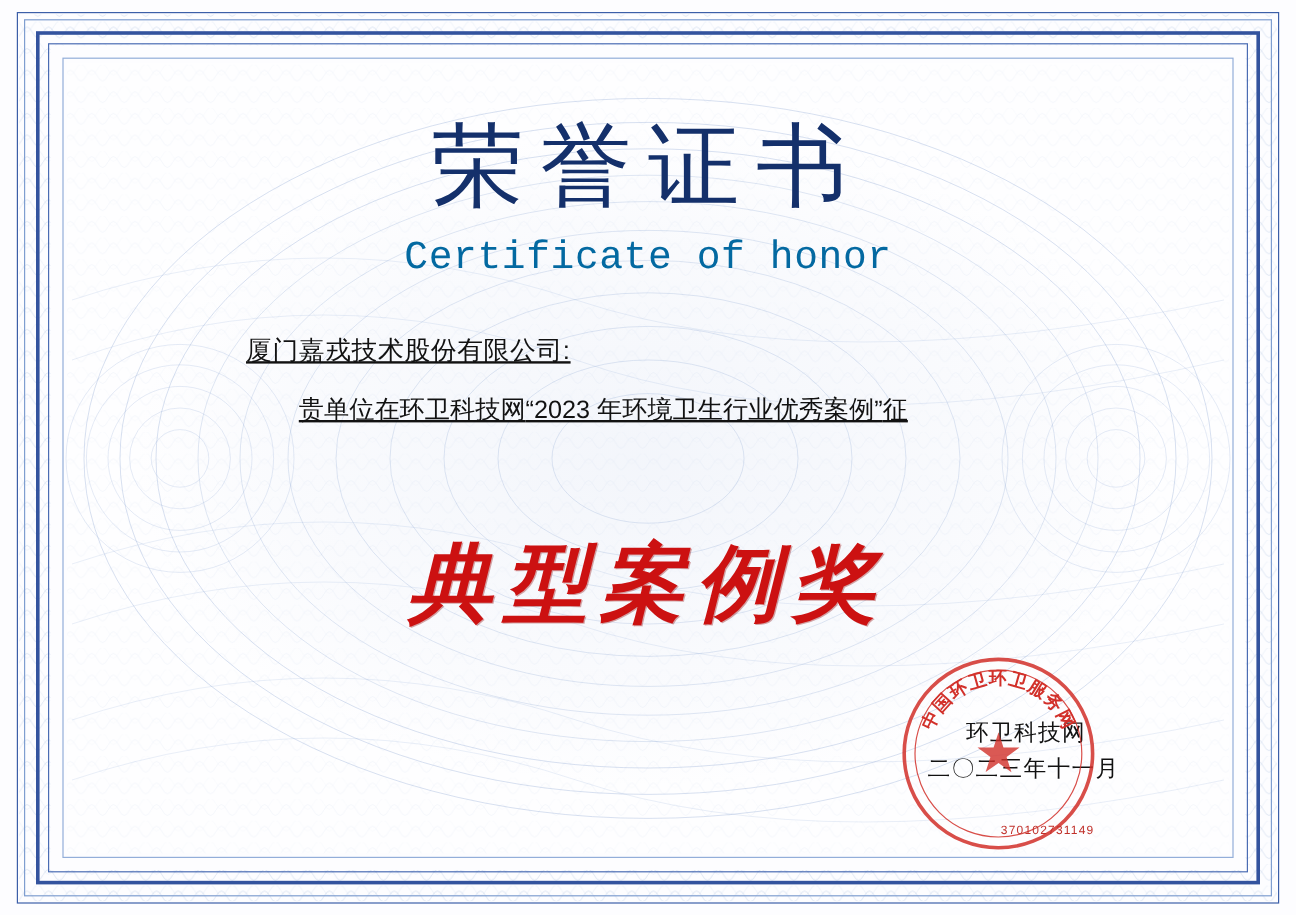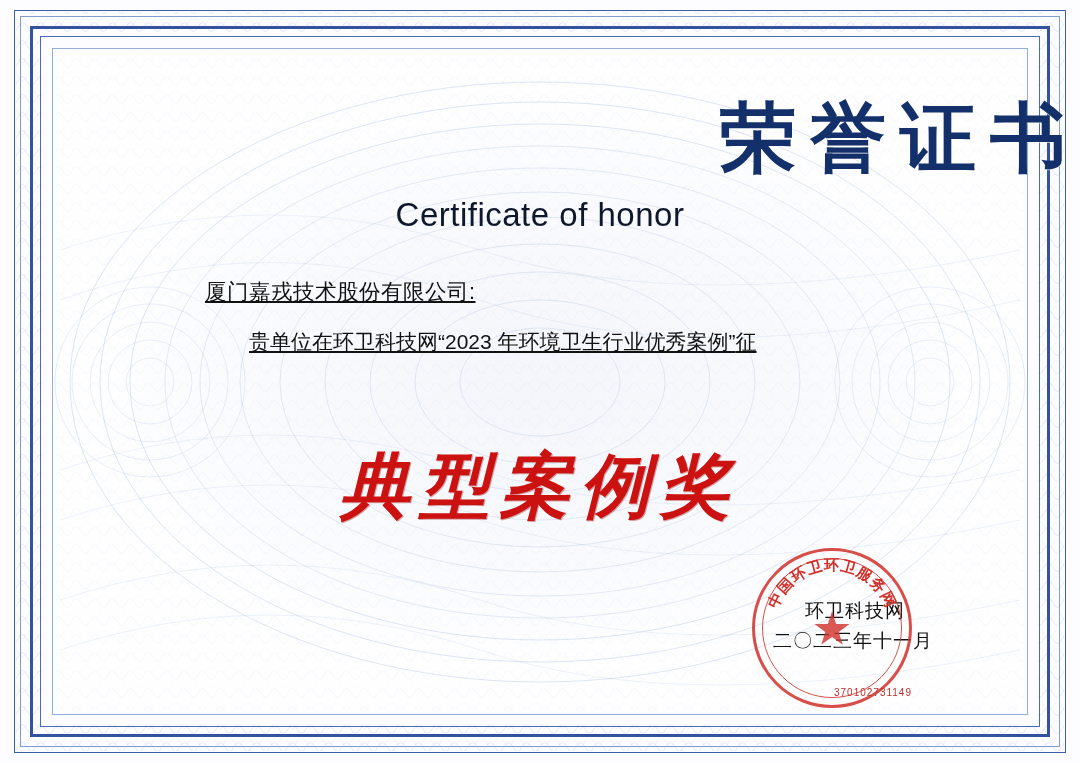--- a/index.html
+++ b/index.html
@@ -76,38 +76,38 @@
     position: absolute;
     inset: 0;
     z-index: 5;
   }
 
   .title-cn {
     position: absolute;
     top: 88px;
     left: 0;
     right: 0;
-    text-align: right;
+    text-align: center;
     font-family: "Liberation Serif", "DejaVu Serif", serif;
     font-size: 76px;
     letter-spacing: 14px;
-    font-weight: 700;
+    font-weight: 400;
     color: #14306b;
     text-shadow: 0 1px 0 rgba(255,255,255,.6);
   }
   .title-en {
     position: absolute;
     top: 196px;
     left: 0;
     right: 0;
     text-align: center;
-    font-family: Liberation Sans, sans-serif;
+    font-family: Liberation Mono, monospace;
     font-size: 33px;
     font-weight: 400;
-    color: #0f172a;
+    color: #0369a1;
     letter-spacing: .5px;
   }
 
   .body-text {
     position: absolute;
     top: 268px;
     left: 205px;
     width: 680px;
     color: #121212;
     font-size: 21px;

